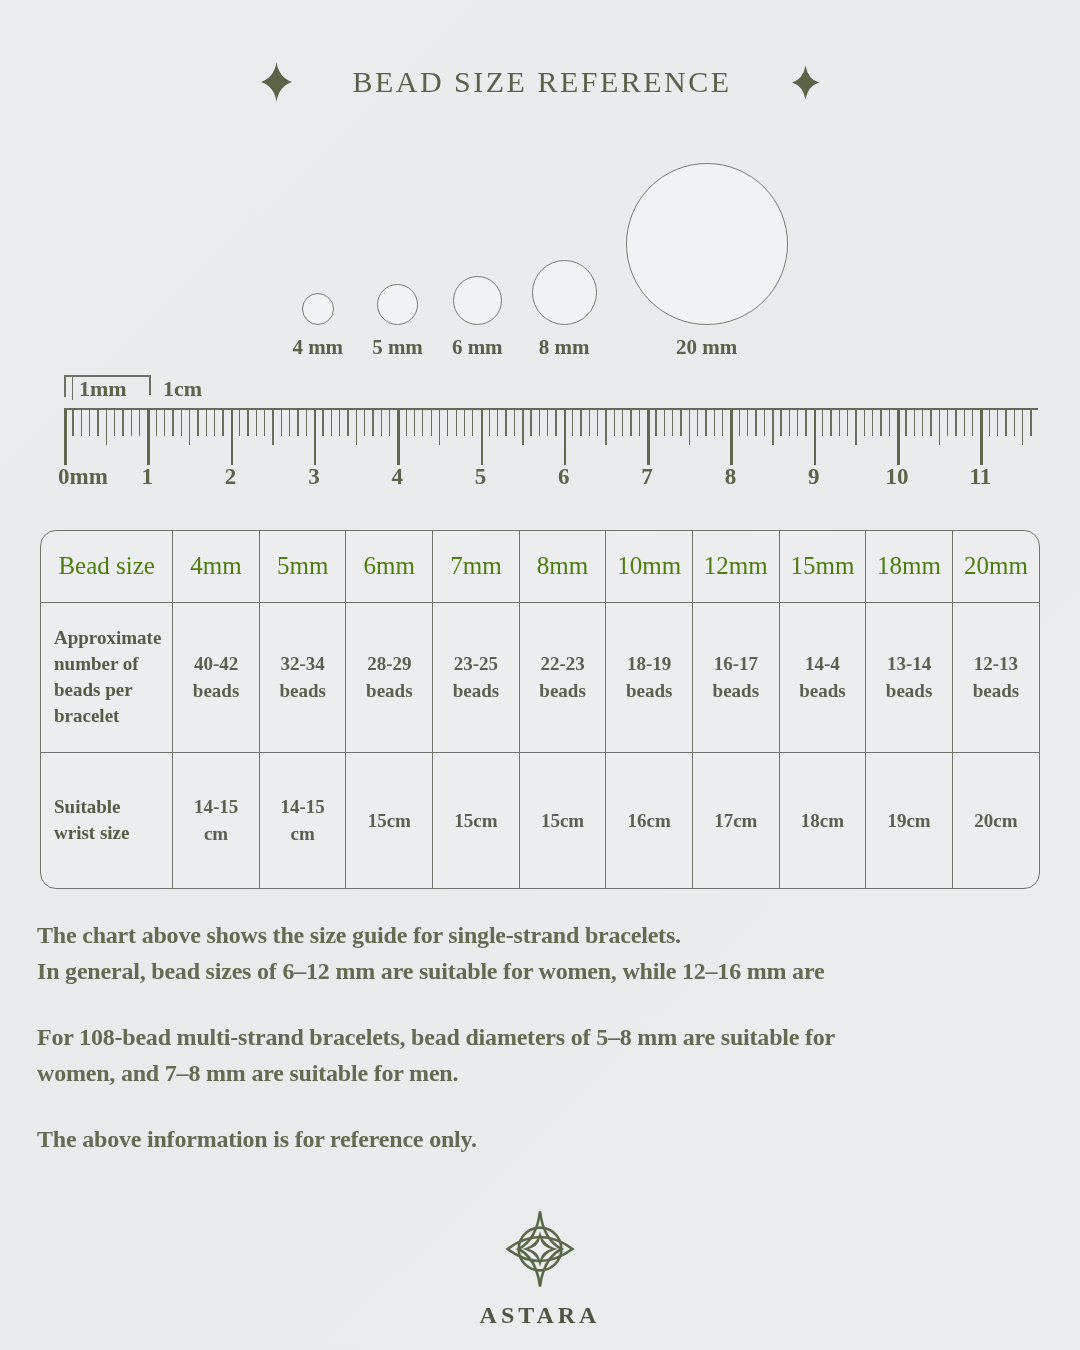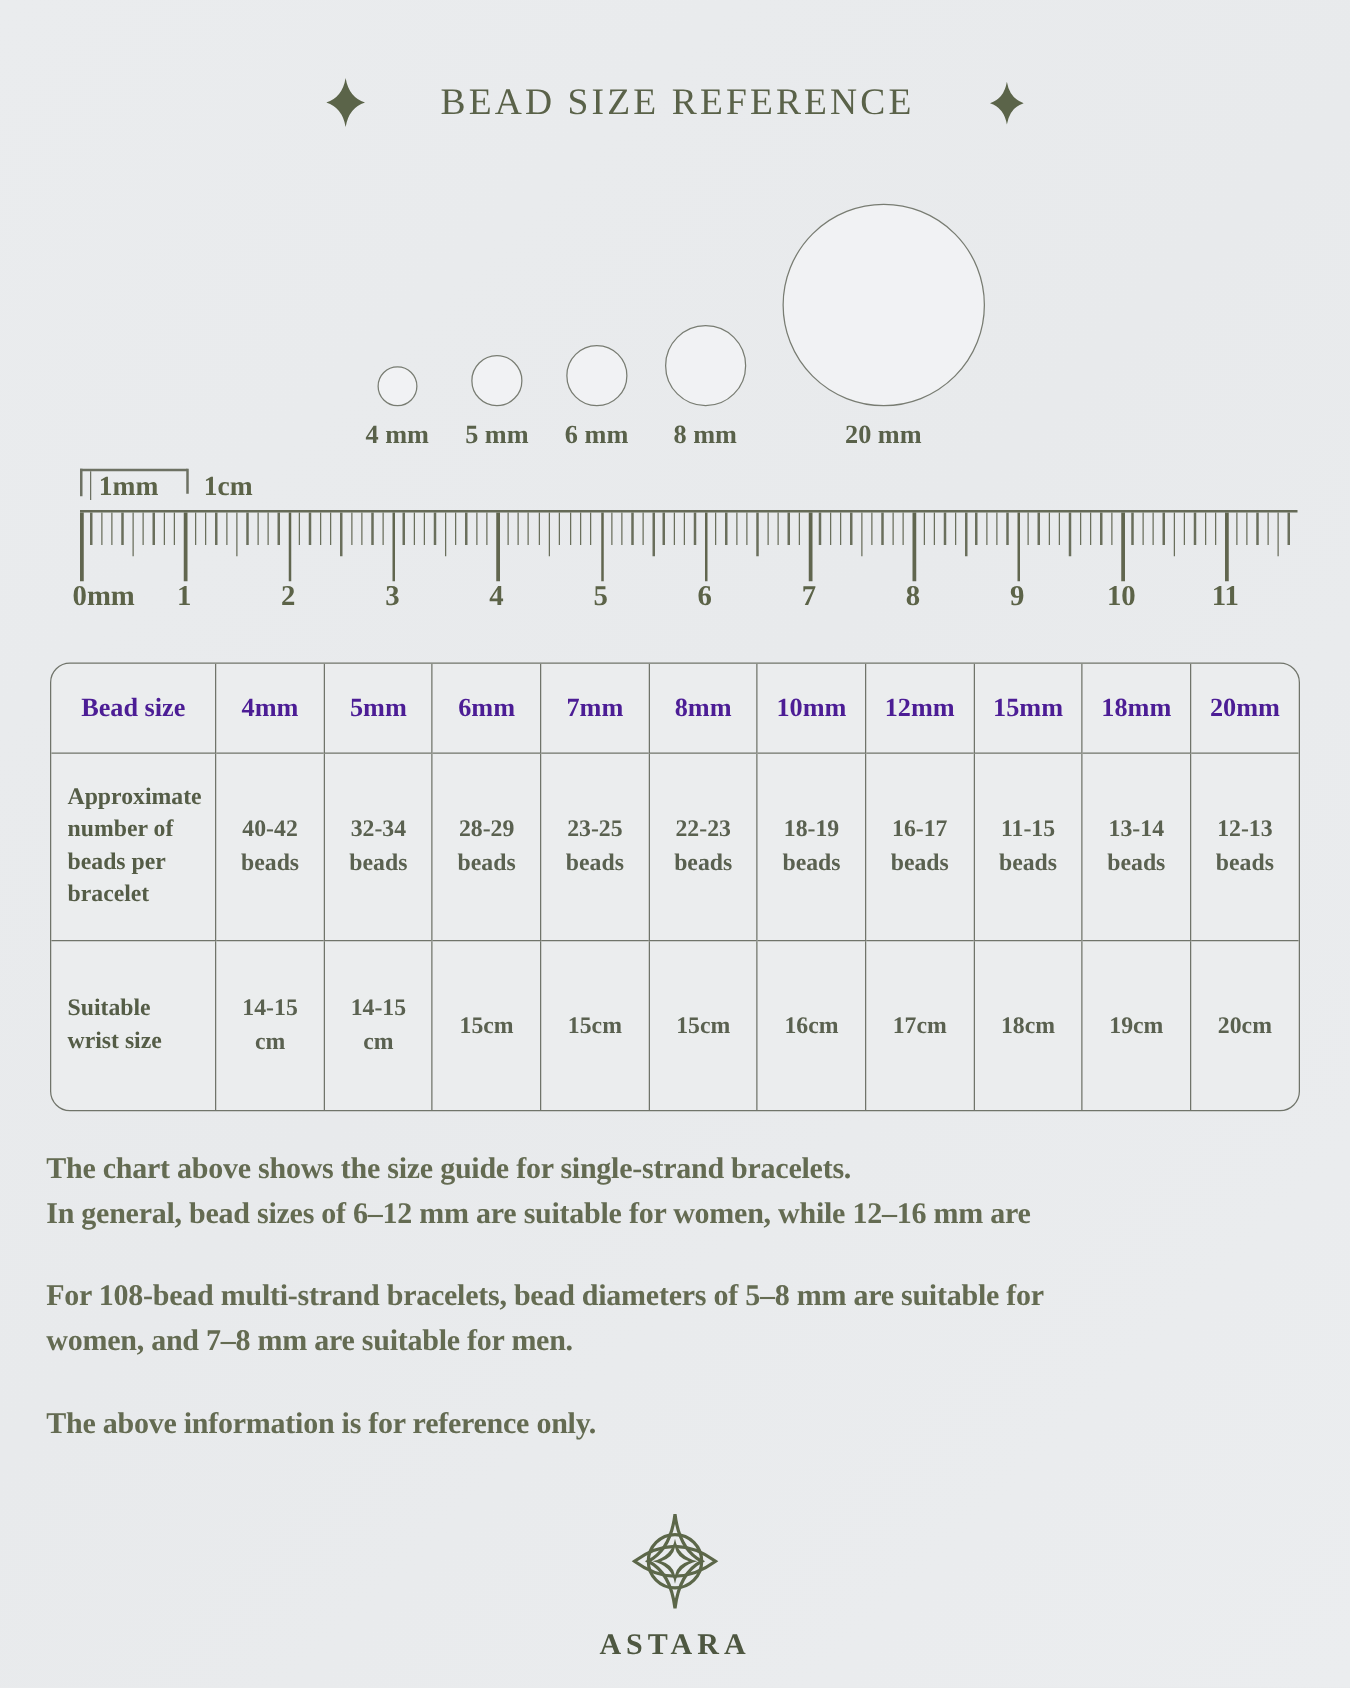--- a/index.html
+++ b/index.html
@@ -42,21 +42,21 @@
     font-weight:bold;font-size:23px;color:#5c6348;}
   .rnum{position:absolute;transform:translateX(-50%);white-space:nowrap;}
   .rnum.zero{transform:none;left:-6px;}
 
   
   .table-wrap{margin:30px 40px 0 40px;width:998px;border:1.7px solid #70746a;border-radius:16px;overflow:hidden;background:#ebedee;}
   table{width:100%;border-collapse:collapse;table-layout:fixed;}
   th,td{border-left:1.4px solid #70746a;border-top:1.4px solid #70746a;
     text-align:center;vertical-align:middle;color:#555d47;}
   tr > :first-child{border-left:none;}
-  thead th{border-top:none;font-size:21px;font-weight:bold;color:#4c1d95;}
+  thead th{border-top:none;font-size:25px;font-weight:normal;color:#4d7c0f;}
   thead tr{height:71px;}
   tbody tr.row-beads{height:150px;}
   tbody tr.row-wrist{height:136px;}
   th.row-label{text-align:left;padding:0 8px 0 13px;font-size:19px;line-height:26px;font-weight:bold;}
   td{font-size:19px;line-height:27px;font-weight:bold;padding:0 9px;color:#5a6150;}
 
   
   .notes{margin:28px 30px 0 37px;font-weight:bold;font-size:24px;line-height:36px;
     color:#646b52;letter-spacing:-0.2px;}
   .note-p + .note-p{margin-top:30px;}
@@ -284,21 +284,21 @@
       <tbody>
           <tr class="row-beads">
             <th class="row-label">Approximate number of beads per bracelet</th>
             <td>40-42 beads</td>
             <td>32-34 beads</td>
             <td>28-29 beads</td>
             <td>23-25 beads</td>
             <td>22-23 beads</td>
             <td>18-19 beads</td>
             <td>16-17 beads</td>
-            <td>11-15 beads</td>
+            <td>14-4 beads</td>
             <td>13-14 beads</td>
             <td>12-13 beads</td>
           </tr>
           <tr class="row-wrist">
             <th class="row-label">Suitable wrist size</th>
             <td>14-15 cm</td>
             <td>14-15 cm</td>
             <td>15cm</td>
             <td>15cm</td>
             <td>15cm</td>

